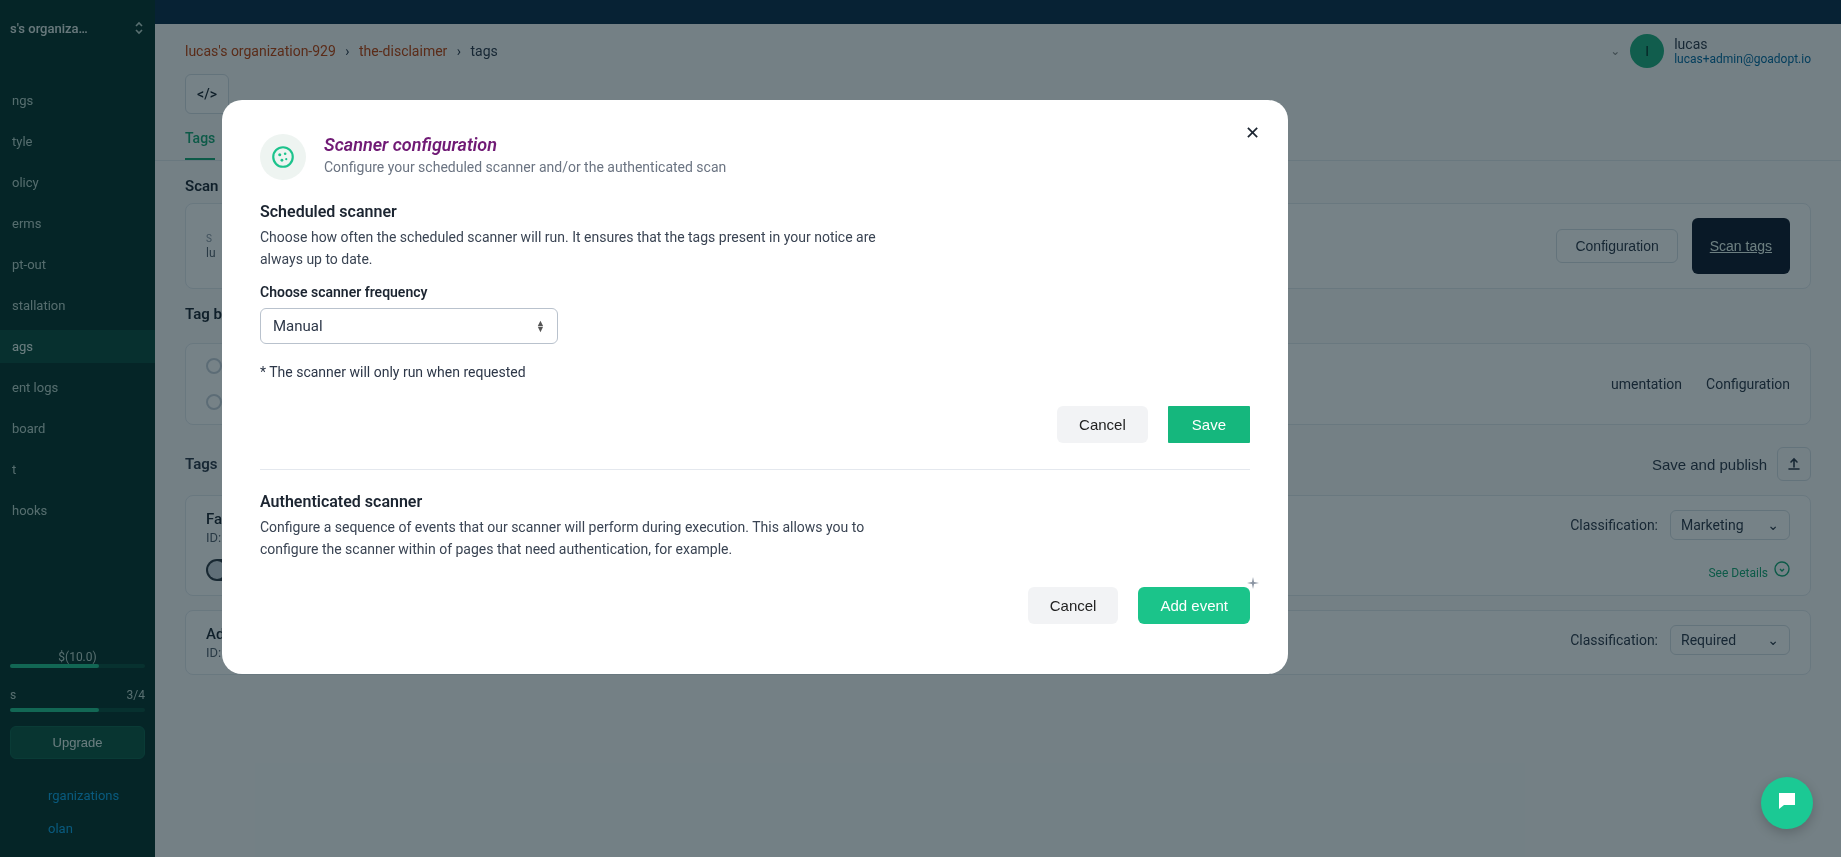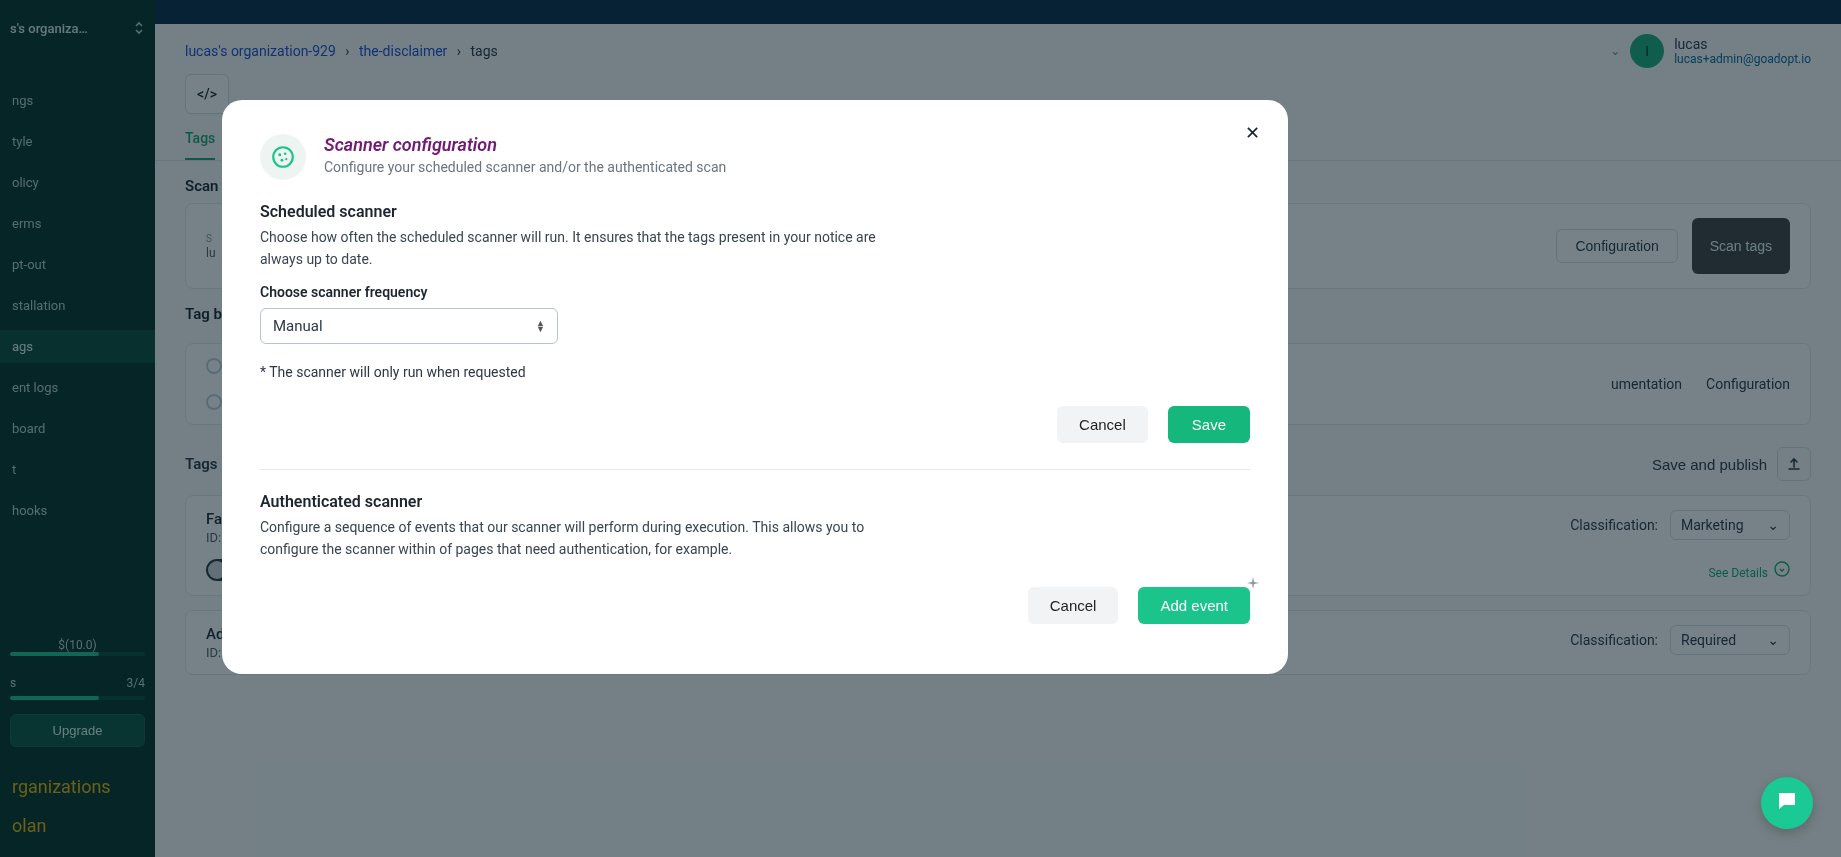--- a/index.html
+++ b/index.html
@@ -59,21 +59,21 @@
   }
   .sidebar .credit-bar .fill { height:100%; width:66%; background:#22c38e; border-radius:2px; }
   .sidebar .upgrade-btn {
     display:block; width:100%; text-align:center;
     background:#0d5542; color:#e3f4ec; border:none; border-radius:6px;
     padding:8px 0; font-size:13px; cursor:pointer;
     margin-bottom: 20px;
     border:1px solid #10634d;
   }
   .sidebar .bottom-links { padding-bottom: 12px; }
-  .sidebar .bottom-links .nav-item { color:#eab308; font-size:18px; }
+  .sidebar .bottom-links .nav-item { color:#0ea5e9; font-size:13px;margin-left:36px; }
 
   
   .topbar {
     position:absolute;
     left:155px; top:0; right:0; height:24px;
     background:#0b2a47;
   }
 
   
   .main {
@@ -83,21 +83,21 @@
     overflow:hidden;
   }
 
   .header-row {
     display:flex; align-items:center; justify-content:space-between;
     padding: 10px 30px 6px 30px;
   }
   .breadcrumb {
     font-size:14px; color:#17a673;
   }
-  .breadcrumb span { color:#1d4ed8; }
+  .breadcrumb span { color:#c2410c; }
   .breadcrumb .sep { color:#2d3748; padding:0 6px; }
   .breadcrumb .last { color:#2d3748; }
   .user-block { display:flex; align-items:center; gap:10px; }
   .user-block .chev { color:#888; font-size:12px; }
   .avatar {
     width:34px; height:34px; border-radius:50%;
     background:#1fae7e; color:#0a4636; font-weight:600;
     display:flex; align-items:center; justify-content:center;
     font-size:13px;
   }
@@ -137,22 +137,22 @@
   .scan-status-card .left {
     font-size:12px; color:#56606e;
   }
   .scan-status-card .left .small-label { text-transform:uppercase; letter-spacing:.3px; font-size:10px; color:#8a94a2; margin-bottom:2px; }
   .scan-status-card .right { display:flex; gap:14px; align-items:center; }
   .btn-ghost {
     background:#fff; border:1px solid #d6dde4; border-radius:6px;
     padding:8px 18px; font-size:14px; color:#2d3748; cursor:pointer;
   }
   .btn-primary {
-    background:#404040; border:none; color:#e9f7f0; border-radius:6px;
-    padding:20px 18px; font-size:14px; cursor:pointer;
+    background:#0f172a; border:none; color:#e9f7f0; border-radius:6px;
+    padding:20px 18px; font-size:14px; cursor:pointer;text-decoration:underline;
   }
 
   .tagblock-card {
     margin: 12px 30px 0 30px;
     border:1px solid #e2e8ee; border-radius:8px;
     padding: 14px 20px;
     background:#fff;
     display:flex; justify-content:space-between; align-items:center;
   }
   .radio-group { display:flex; flex-direction:column; gap:20px; }
@@ -254,21 +254,21 @@
     background:#fff;
     display:flex; align-items:center; justify-content:space-between;
   }
   .modal .hint { font-size:14px; color:#2d3748; margin-top:20px; }
   .modal .btn-row { display:flex; justify-content:flex-end; gap:20px; margin-top:26px; }
   .modal .btn-cancel {
     background:#f2f3f5; border:none; border-radius:6px;
     padding:10px 22px; font-size:15px; color:#222; cursor:pointer;
   }
   .modal .btn-save {
-    background:#15b77d; border:none; border-radius:6px;
+    background:#15b77d; border:none; border-radius:1px;
     padding:10px 24px; font-size:15px; color:#fff; font-weight:500; cursor:pointer;
   }
   .modal .btn-add {
     background:#1bc48a; border:none; border-radius:6px;
     padding:10px 22px; font-size:15px; color:#fff; font-weight:500; cursor:pointer;
     position:relative;
   }
   .sparkle {
     position:absolute; top:-10px; right:-10px; color:#888;
   }

